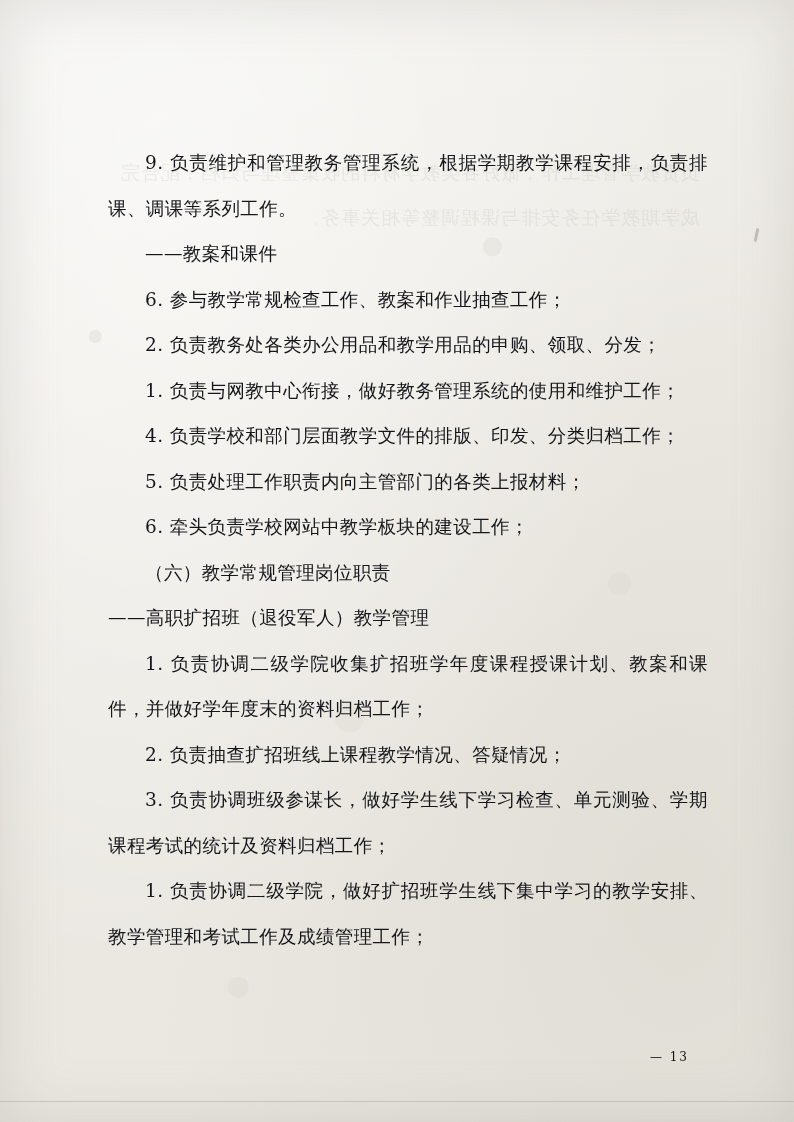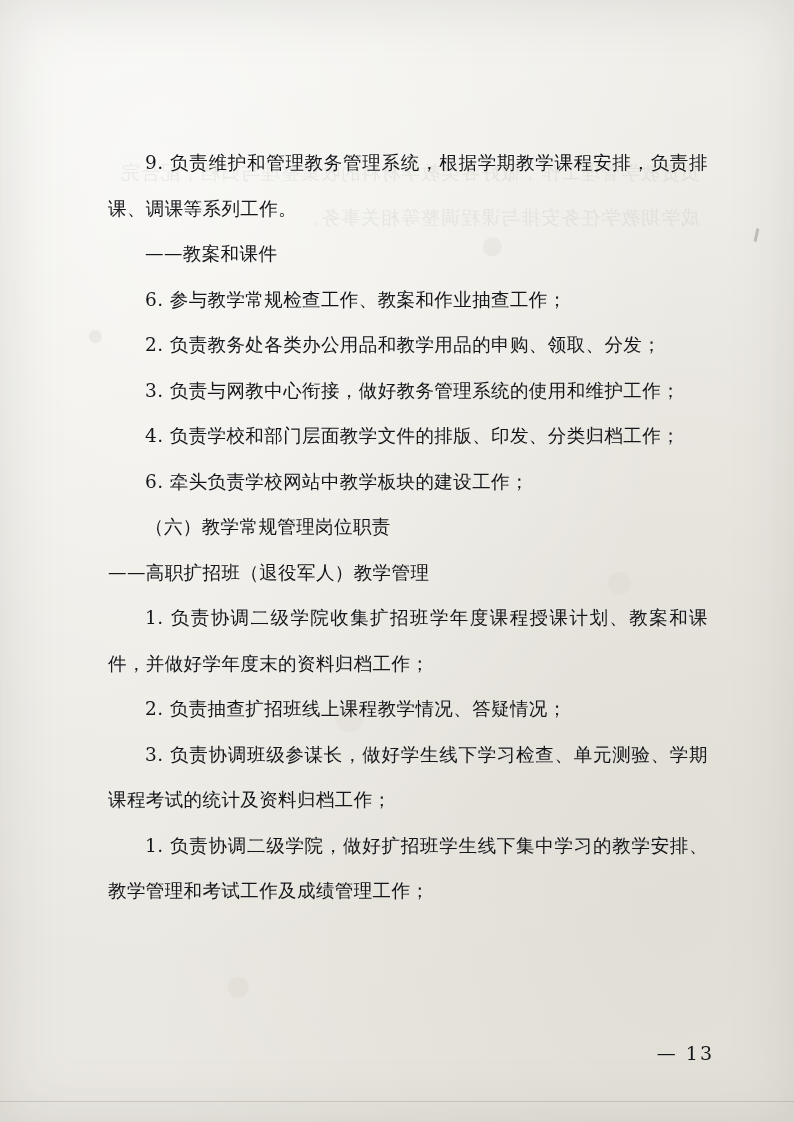--- a/index.html
+++ b/index.html
@@ -70,23 +70,23 @@
     white-space: pre-wrap;
   }
   .p.noindent {
     text-indent: 0;
   }
   .p.dash {
     text-indent: 2em;
   }
   .footer {
     position: absolute;
-    right: 80px;
+    right: 105px;
     bottom: 58px;
-    font-size: 19px;
+    font-size: 12px;
     color: #15161a;
     letter-spacing: 2px;
   }
   .edge-shadow {
     position: absolute;
     inset: 0;
     pointer-events: none;
     box-shadow: inset 0 0 60px rgba(150,146,138,0.25);
   }
   .right-mark {
@@ -114,22 +114,23 @@
 <div class="page">
   <div class="grain"></div>
   <div class="bleed">负责教学管理工作，做好各类教学材料的收集整理与归档，配合完成学期教学任务安排与课程调整等相关事务。</div>
   <div class="right-mark"></div>
 
   <div class="content">
     <p class="p">9. 负责维护和管理教务管理系统，根据学期教学课程安排，负责排课、调课等系列工作。</p>
     <p class="p dash">——教案和课件</p>
     <p class="p">6. 参与教学常规检查工作、教案和作业抽查工作；</p>
     <p class="p">2. 负责教务处各类办公用品和教学用品的申购、领取、分发；</p>
-    <p class="p">3. 负责与网教中心衔接，做好教务管理系统的使用和维护工作；</p>
+    <p class="p">1. 负责与网教中心衔接，做好教务管理系统的使用和维护工作；</p>
     <p class="p">4. 负责学校和部门层面教学文件的排版、印发、分类归档工作；</p>
+    <p class="p">5. 负责处理工作职责内向主管部门的各类上报材料；</p>
     <p class="p">6. 牵头负责学校网站中教学板块的建设工作；</p>
     <p class="p">（六）教学常规管理岗位职责</p>
     <p class="p noindent">——高职扩招班（退役军人）教学管理</p>
     <p class="p">1. 负责协调二级学院收集扩招班学年度课程授课计划、教案和课件，并做好学年度末的资料归档工作；</p>
     <p class="p">2. 负责抽查扩招班线上课程教学情况、答疑情况；</p>
     <p class="p">3. 负责协调班级参谋长，做好学生线下学习检查、单元测验、学期课程考试的统计及资料归档工作；</p>
     <p class="p">1. 负责协调二级学院，做好扩招班学生线下集中学习的教学安排、教学管理和考试工作及成绩管理工作；</p>
   </div>
 
   <div class="footer">— 13</div>

